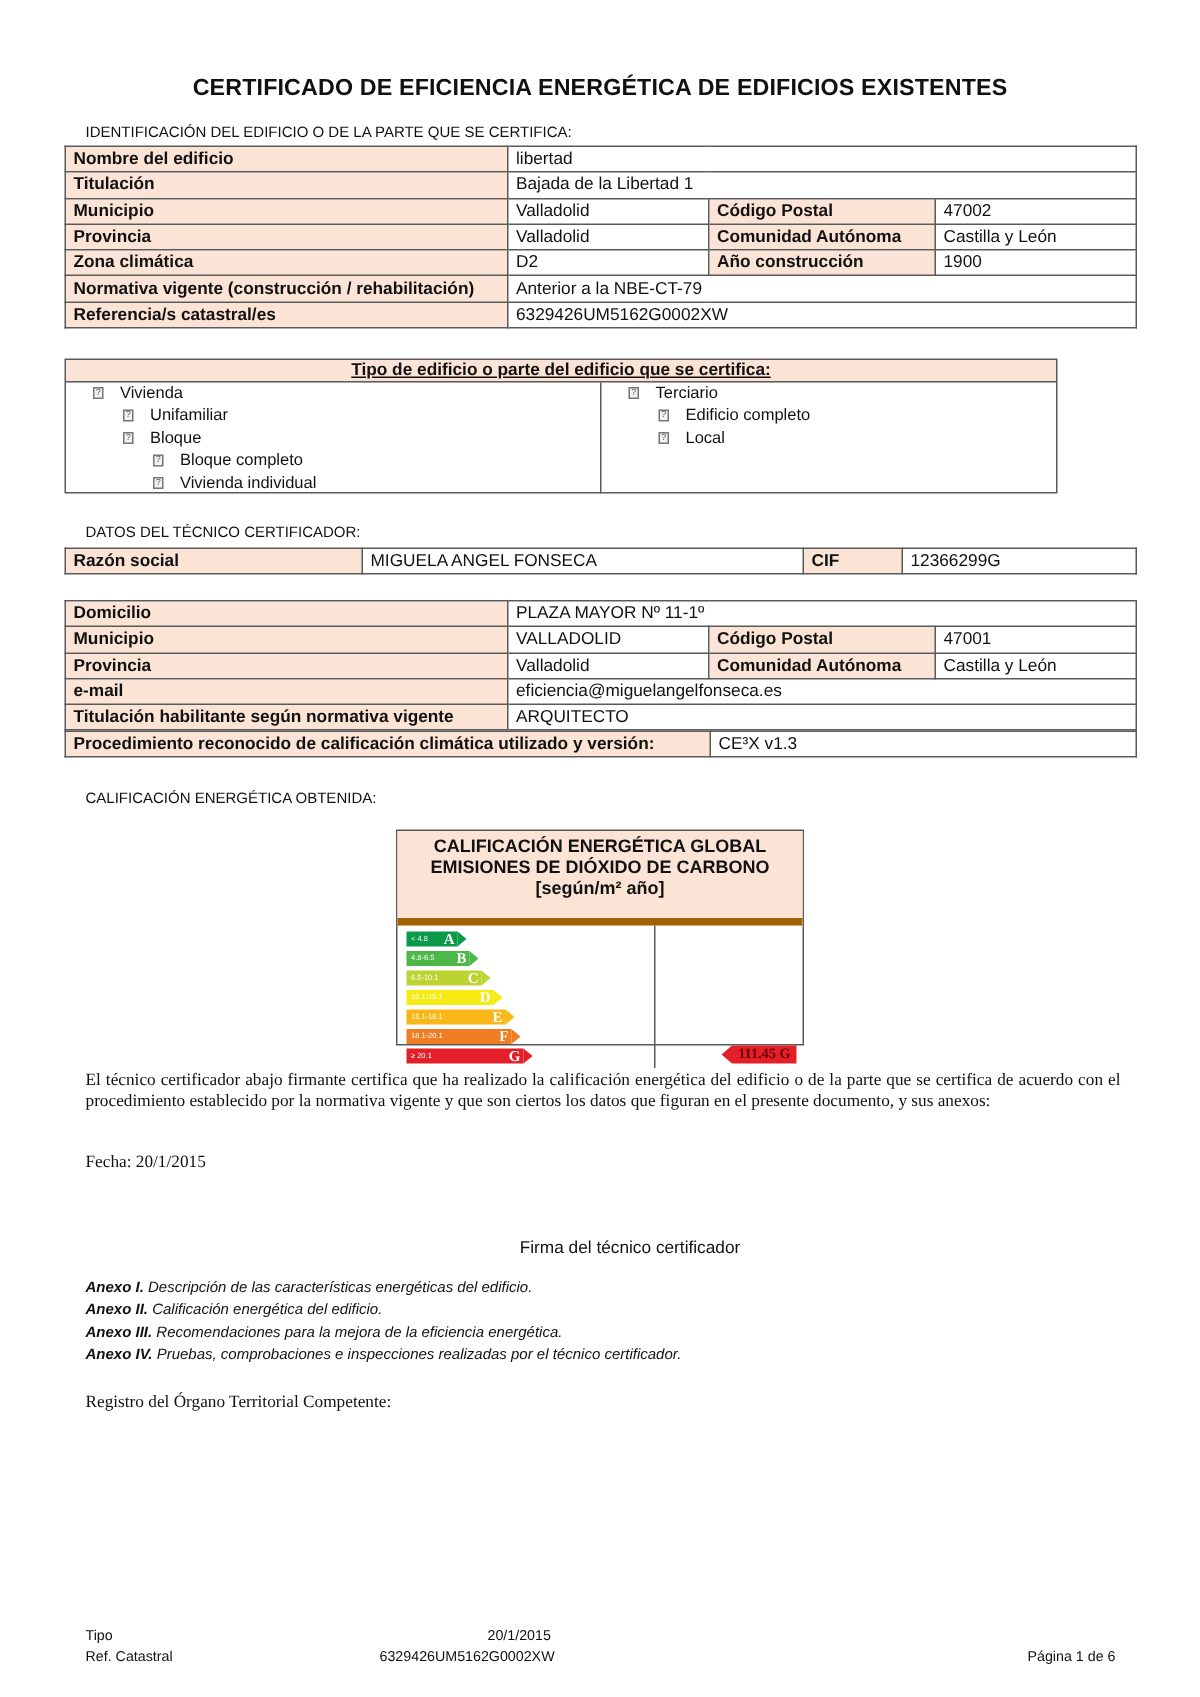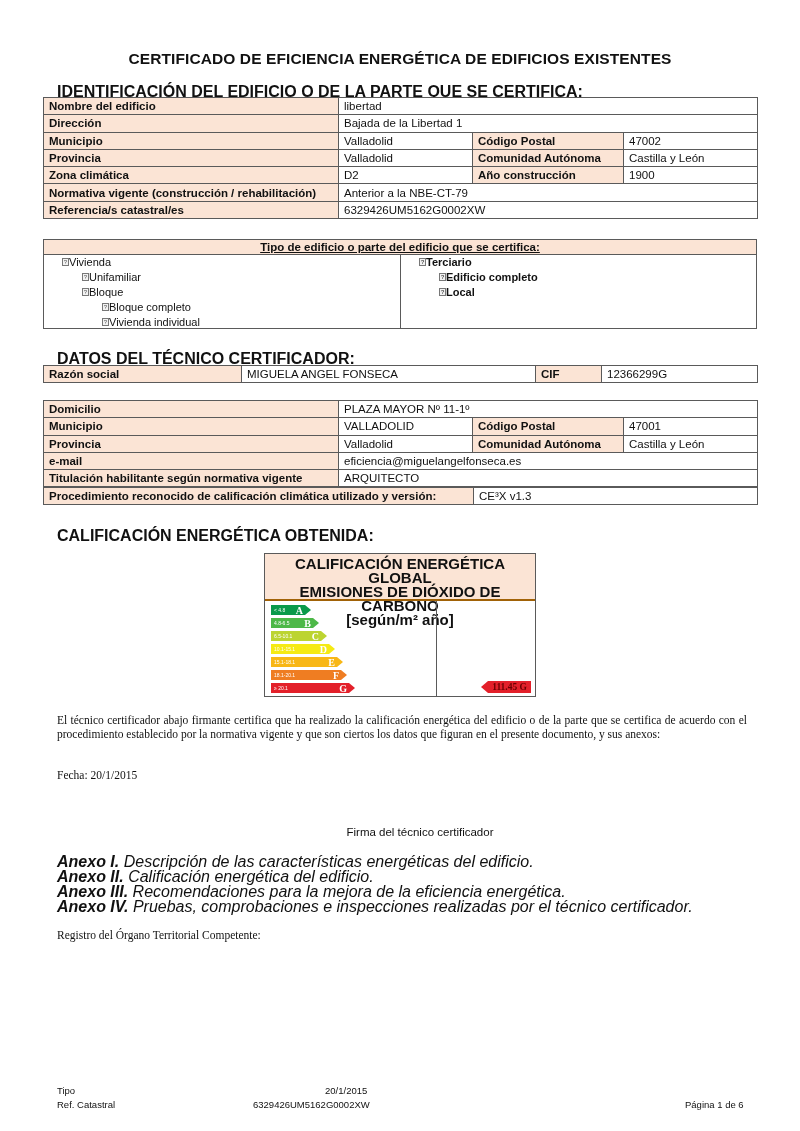--- a/index.html
+++ b/index.html
@@ -1,46 +1,46 @@
 <!DOCTYPE html>
 <html><head>
 <meta charset="utf-8">
 <style>
   * { box-sizing: border-box; margin: 0; padding: 0; }
   html, body { width: 800px; height: 1131px; background: #ffffff; }
   body { font-family: "Liberation Sans", sans-serif; color: #111; font-size: 11.5px; position: relative; overflow: hidden; }
   .page-title { position: absolute; left: 0; width: 800px; top: 50px; text-align: center; font-weight: bold; font-size: 15.5px; letter-spacing: 0.1px; }
-  .section-heading { position: absolute; left: 57px; font-weight: bold; font-size: 16px; }
+  .section-heading { position: absolute; left: 57px; font-weight: normal; font-size: 10px; }
   table.grid { position: absolute; border-collapse: collapse; table-layout: fixed; }
   table.grid td { border: 1px solid #5a5a5a; height: 17.3px; padding: 0 5px; font-size: 11.5px; white-space: nowrap; overflow: hidden; vertical-align: middle; }
   td.lbl { background: #fbe4d5; font-weight: bold; }
   td.val { background: #ffffff; }
-  .type-box { position: absolute; left: 43px; top: 239px; width: 714px; height: 90px; border: 1px solid #5a5a5a; }
+  .type-box { position: absolute; left: 43px; top: 239px; width: 662px; height: 90px; border: 1px solid #5a5a5a; }
   .type-head { height: 15px; background: #fbe4d5; border-bottom: 1px solid #5a5a5a; text-align: center; font-weight: bold; font-size: 11.5px; line-height: 14px; text-decoration: underline; }
   .type-cols { display: flex; height: 74px; }
   .type-col { position: relative; }
   .type-col.left { width: 357px; border-right: 1px solid #5a5a5a; }
-  .type-col.right { flex: 1; font-weight: bold; }
-  .opt { position: absolute; font-size: 11px; display: flex; align-items: center; gap: 0; }
+  .type-col.right { flex: 1; }
+  .opt { position: absolute; font-size: 11px; display: flex; align-items: center; gap: 11px; }
   .chk { display: inline-block; width: 7px; height: 8px; border: 1px solid #777; background: #f2f2f2; font-size: 6px; line-height: 6px; text-align: center; color: #555; }
   .rating-box { position: absolute; left: 264px; top: 553px; width: 272px; height: 144px; border: 1px solid #5a5a5a; }
-  .rating-head { height: 47px; background: #fbe4d5; border-bottom: 2px solid #a16207; text-align: center; font-weight: bold; font-size: 15px; line-height: 14px; padding-top: 3px; }
+  .rating-head { height: 63px; background: #fbe4d5; border-bottom: 5px solid #a16207; text-align: center; font-weight: bold; font-size: 12px; line-height: 14px; padding-top: 3px; }
   .rating-body { display: flex; height: 95px; }
   .rating-left { width: 172px; border-right: 1px solid #5a5a5a; position: relative; }
   .rating-right { flex: 1; position: relative; }
   .band { position: absolute; left: 6px; height: 10px; display: flex; align-items: center; }
   .band-bar { height: 10px; display: flex; align-items: center; justify-content: space-between; padding: 0 2px 0 3px; color: #fff; font-size: 5px; }
   .band-letter { font-weight: bold; font-size: 10px; color: #fff; font-family: "Liberation Serif", serif; }
   .band-tip { width: 0; height: 0; border-top: 5px solid transparent; border-bottom: 5px solid transparent; border-left-width: 6px; border-left-style: solid; }
   .result-arrow { position: absolute; right: 4px; bottom: 3px; display: flex; align-items: center; }
   .result-tip { width: 0; height: 0; border-top: 6px solid transparent; border-bottom: 6px solid transparent; border-right: 7px solid #e3202a; }
   .result-bar { height: 12px; background: #e3202a; color: #6a0000; font-weight: bold; font-size: 9.5px; padding: 0 4px; line-height: 12px; font-family: "Liberation Serif", serif; }
   .para { position: absolute; left: 57px; width: 690px; font-size: 11.5px; line-height: 14px; text-align: justify; font-family: Liberation Serif, serif; }
   .firma { position: absolute; left: 0; width: 768px; top: 826px; text-align: center; font-size: 11.5px; margin-left: 36px; }
-  .annex { position: absolute; left: 57px; font-size: 16px; font-style: italic; }
+  .annex { position: absolute; left: 57px; font-size: 10px; font-style: italic; }
   .annex b { font-weight: bold; }
   .footer { position: absolute; font-size: 9.5px; }
 </style>
 </head>
 <body>
 
 <div class="page-title">CERTIFICADO DE EFICIENCIA ENERGÉTICA DE EDIFICIOS EXISTENTES</div>
 
 <div class="section-heading" style="top:83px">IDENTIFICACIÓN DEL EDIFICIO O DE LA PARTE QUE SE CERTIFICA:</div>
 <table class="grid" style="left:43px; top:97px; width:714px;">
@@ -49,21 +49,21 @@
       <col style="width:134px">
       <col style="width:151px">
       <col style="width:134px">
     </colgroup>
   <tbody>
       <tr>
         <td class="lbl">Nombre del edificio</td>
         <td class="val" colspan="3">libertad</td>
       </tr>
   <tr>
-        <td class="lbl">Dirección</td>
+        <td class="lbl">Titulación</td>
         <td class="val" colspan="3">Bajada de la Libertad 1</td>
       </tr>
   <tr>
         <td class="lbl">Municipio</td>
         <td class="val">Valladolid</td>
         <td class="lbl">Código Postal</td>
         <td class="val">47002</td>
       </tr>
   <tr>
         <td class="lbl">Provincia</td>

